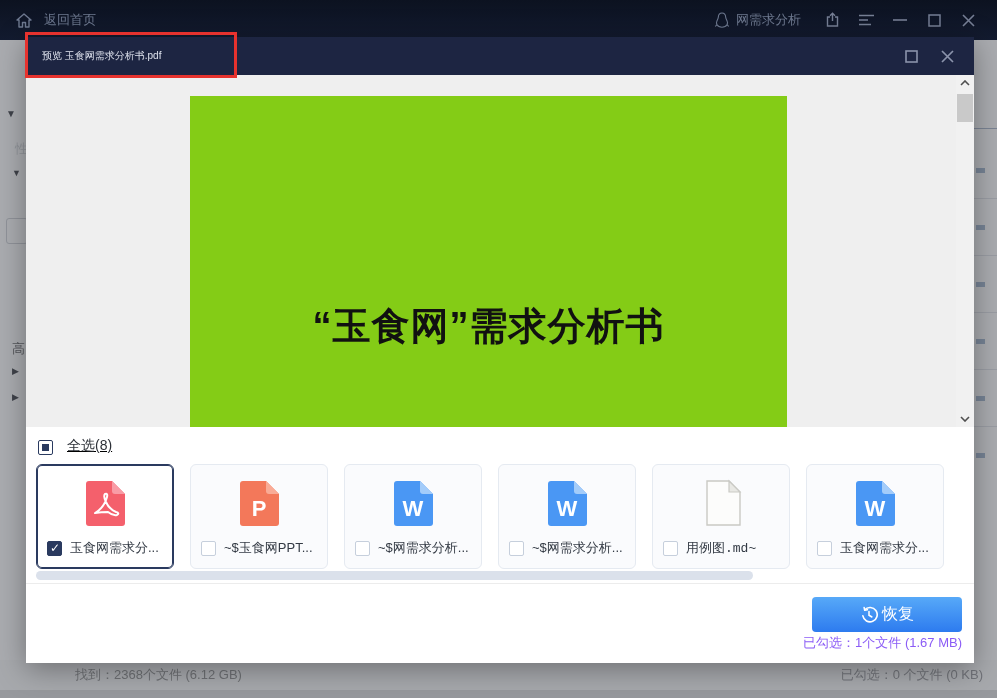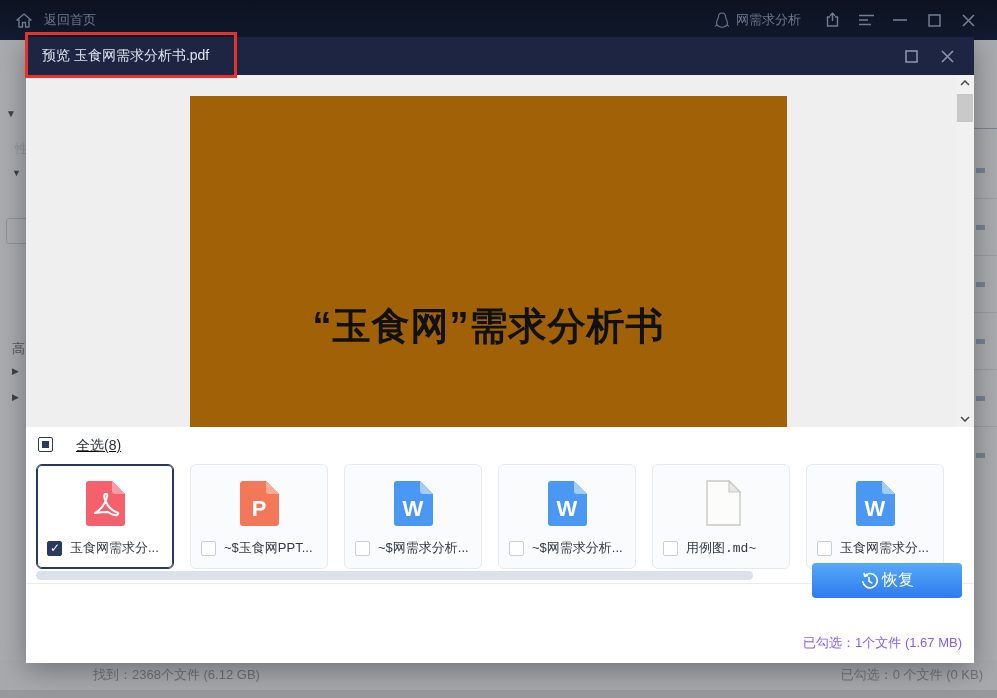--- a/index.html
+++ b/index.html
@@ -15,69 +15,69 @@
   .tb-svc { display:flex; align-items:center; gap:6px; margin-right:14px; }
 
   
   .bg-dim { left:0; top:40px; width:997px; height:658px; background:#aaacb0; z-index:1; }
   .dim-mark { position:absolute; color:#3f424a; }
   .dim-line { position:absolute; height:1px; background:#9a9da4; }
   .dim-dot { position:absolute; width:9px; height:5px; background:#6a7a90; opacity:.8; }
   .dim-box { position:absolute; border:1px solid #90939a; border-radius:3px; }
 
   
-  .statusbar { left:0; top:660px; width:997px; height:30px; background:#a7a9ad; z-index:2; display:flex; align-items:center; font-size:13px; color:#6e7074;padding-left:18px; }
+  .statusbar { left:0; top:660px; width:997px; height:30px; background:#a7a9ad; z-index:2; display:flex; align-items:center; font-size:13px; color:#6e7074; }
   .statusbar .found { margin-left:75px; }
   .statusbar .sel { margin-left:auto; margin-right:14px; color:#717379; }
   .statusbottom { left:0; top:690px; width:997px; height:8px; background:#97999d; z-index:2; }
   .green-circle { left:28px; top:656px; width:34px; height:34px; border-radius:50%; background:#43a44c; border:3px solid #7dc184; z-index:2; display:flex; align-items:center; justify-content:center; }
 
   
   .modal { left:26px; top:37px; width:948px; height:626px; background:#ffffff; z-index:10; box-shadow:0 6px 28px rgba(0,0,0,.35); }
   .modal-header { position:absolute; left:0; top:0; width:948px; height:38px; background:#1d2542; display:flex; align-items:center; }
-  .modal-title { color:#dfe3ee; font-size:14px; padding-left:16px; }
+  .modal-title { color:#dfe3ee; font-size:10px; padding-left:16px; }
   .mh-btns { margin-left:auto; display:flex; align-items:center; padding-right:14px; gap:10px; }
   .mh-btn { width:26px; height:26px; display:flex; align-items:center; justify-content:center; color:#8b93ab; }
 
   
   .red-annot { left:25px; top:32px; width:212px; height:46px; border:3px solid #e6322e; z-index:20; pointer-events:none; }
 
   
   .preview { position:absolute; left:0; top:38px; width:930px; height:352px; background:#efefef; overflow:hidden; }
-  .pdf-page { position:absolute; left:164px; top:21px; width:597px; height:420px; background:#a16207; }
+  .pdf-page { position:absolute; left:164px; top:21px; width:597px; height:420px; background:#84cc16; }
   .pdf-title { position:absolute; left:0; top:205px; width:597px; text-align:center; font-size:38px; font-weight:bold; color:#111; letter-spacing:1px; font-family:"Liberation Sans","DejaVu Sans",sans-serif; }
 
   
   .vscroll { position:absolute; left:930px; top:38px; width:18px; height:352px; background:#f1f1f1; }
   .vs-arrow { position:absolute; left:0; width:18px; height:16px; display:flex; align-items:center; justify-content:center; color:#4f4f4f; }
   .vs-thumb { position:absolute; left:1px; top:19px; width:16px; height:28px; background:#c9c9c9; }
 
   
-  .selectall-row { position:absolute; left:12px; top:400px; display:flex; align-items:flex-start; gap:23px;text-decoration:underline; }
+  .selectall-row { position:absolute; left:12px; top:400px; display:flex; align-items:flex-end; gap:14px;text-decoration:underline; }
   .cb { width:15px; height:15px; border:1px solid #c6cfdc; background:#fff; border-radius:2px; position:relative; flex:0 0 auto; }
   .cb.indet { border-color:#2a3a5f; }
   .cb.indet::after { content:""; position:absolute; left:3px; top:3px; width:7px; height:7px; background:#2a3a5f; }
   .cb.checked { background:#2a3a5f; border-color:#2a3a5f; }
   .cb.checked::after { content:"✓"; position:absolute; left:2px; top:-1px; color:#fff; font-size:12px; font-weight:bold; }
   .selectall-label { font-size:14px; color:#2b2f36; }
 
   
   .cards { position:absolute; left:0; top:427px; width:948px; height:106px; }
   .file-card { position:absolute; top:0; width:138px; height:105px; background:#fafbfd; border:1px solid #e5eaf1; border-radius:6px; }
   .file-card.selected { background:#ffffff; border:1px solid #2a3a5f; box-shadow:0 0 0 1px #2a3a5f inset; }
   .fc-icon { position:absolute; left:45px; top:13px; width:48px; height:50px; }
   .fc-row { position:absolute; left:10px; bottom:11px; display:flex; align-items:center; gap:8px; width:120px; }
   .fc-label { font-size:13px; color:#333a44; white-space:nowrap; overflow:hidden; }
 
   
   .hscroll-thumb { position:absolute; left:10px; top:534px; width:717px; height:9px; background:#dbe1eb; border-radius:5px; }
   .footer-divider { position:absolute; left:0; top:546px; width:948px; height:1px; background:#ececec; }
 
   
-  .restore-btn { position:absolute; left:786px; top:526px; width:150px; height:35px; border:none; border-radius:4px; background:linear-gradient(180deg,#57a9f8 0%,#2d7bef 100%); color:#fff; font-size:16px; display:flex; align-items:center; justify-content:center; gap:4px; cursor:pointer; }
+  .restore-btn { position:absolute; left:786px; top:560px; width:150px; height:35px; border:none; border-radius:4px; background:linear-gradient(180deg,#57a9f8 0%,#2d7bef 100%); color:#fff; font-size:16px; display:flex; align-items:center; justify-content:center; gap:4px; cursor:pointer; }
   .summary { position:absolute; right:12px; top:597px; font-size:13px; color:#8b5cf6; }
 
   svg { display:block; }
 </style>
 </head>
 <body>
 
 <div class="abs titlebar">
   <div class="tb-left">
     <span>

